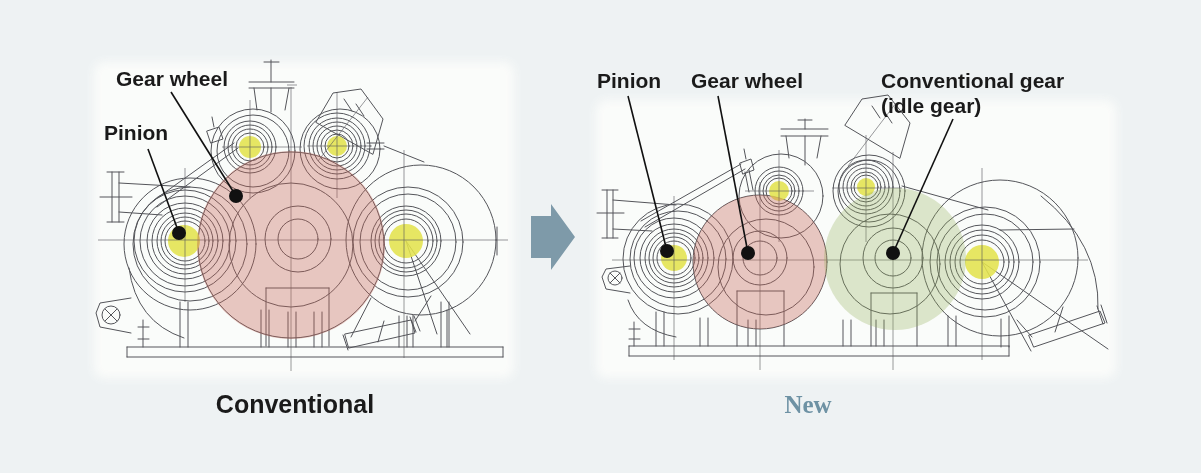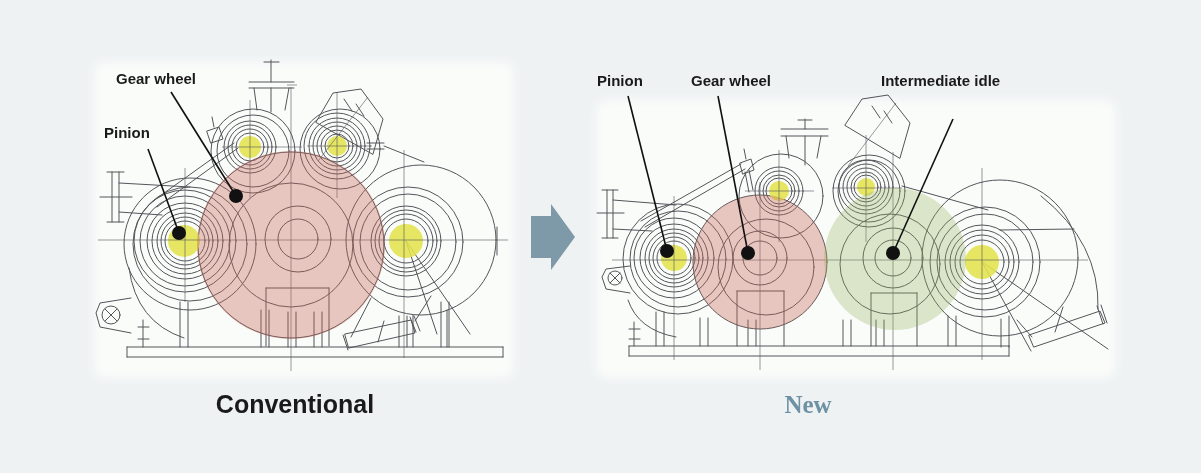--- a/index.html
+++ b/index.html
@@ -26,21 +26,21 @@
   .dwg{stroke:var(--drawing-line);stroke-width:1;fill:none;stroke-linecap:round;stroke-linejoin:round;}
   .axis{stroke:var(--drawing-line);stroke-width:0.7;fill:none;opacity:0.85;}
   .yellow{fill:var(--shaft-yellow);fill-opacity:0.88;stroke:none;}
   .pinkfill{fill:var(--gear-wheel-pink);stroke:none;}
   .greenfill{fill:var(--intermediate-green);stroke:none;}
   .leader{stroke:var(--ink);stroke-width:1.6;fill:none;}
   .dot{fill:var(--ink);stroke:none;}
   .backing{fill:var(--panel-backing);opacity:0.92;}
   .label{
     position:absolute;color:var(--label-text);
-    font-size:15px;font-weight:700;line-height:25px;white-space:nowrap;
+    font-size:21px;font-weight:700;line-height:25px;white-space:nowrap;
   }
   .caption{
     position:absolute;font-size:25px;font-weight:700;white-space:nowrap;
     transform:translateX(-50%);
   }
   .caption.conventional{color:var(--label-text);text-align:center;}
   .caption.new{color:var(--new-caption-blue);font-family:Liberation Serif, serif;}
 </style>
 </head>
 <body>
@@ -245,18 +245,19 @@
       </g>
     </g>
   </svg>
 
   <div class="label" style="left:116px;top:66px;">Gear wheel</div>
   <div class="label" style="left:104px;top:120px;">Pinion</div>
 
   <div class="label" style="left:597px;top:68px;">Pinion</div>
   <div class="label" style="left:691px;top:68px;">Gear wheel</div>
   <div class="label" style="left:881px;top:68px;">
-    <span style="display:block">Intermediate idle</span>
+    <span style="display:block">Conventional gear</span>
+    <span style="display:block">(idle gear)</span>
   </div>
 
   <div class="caption conventional" style="left:295px;top:390px;">Conventional</div>
   <div class="caption new" style="left:808px;top:391px;">New</div>
 </div>
 
 </body></html>

